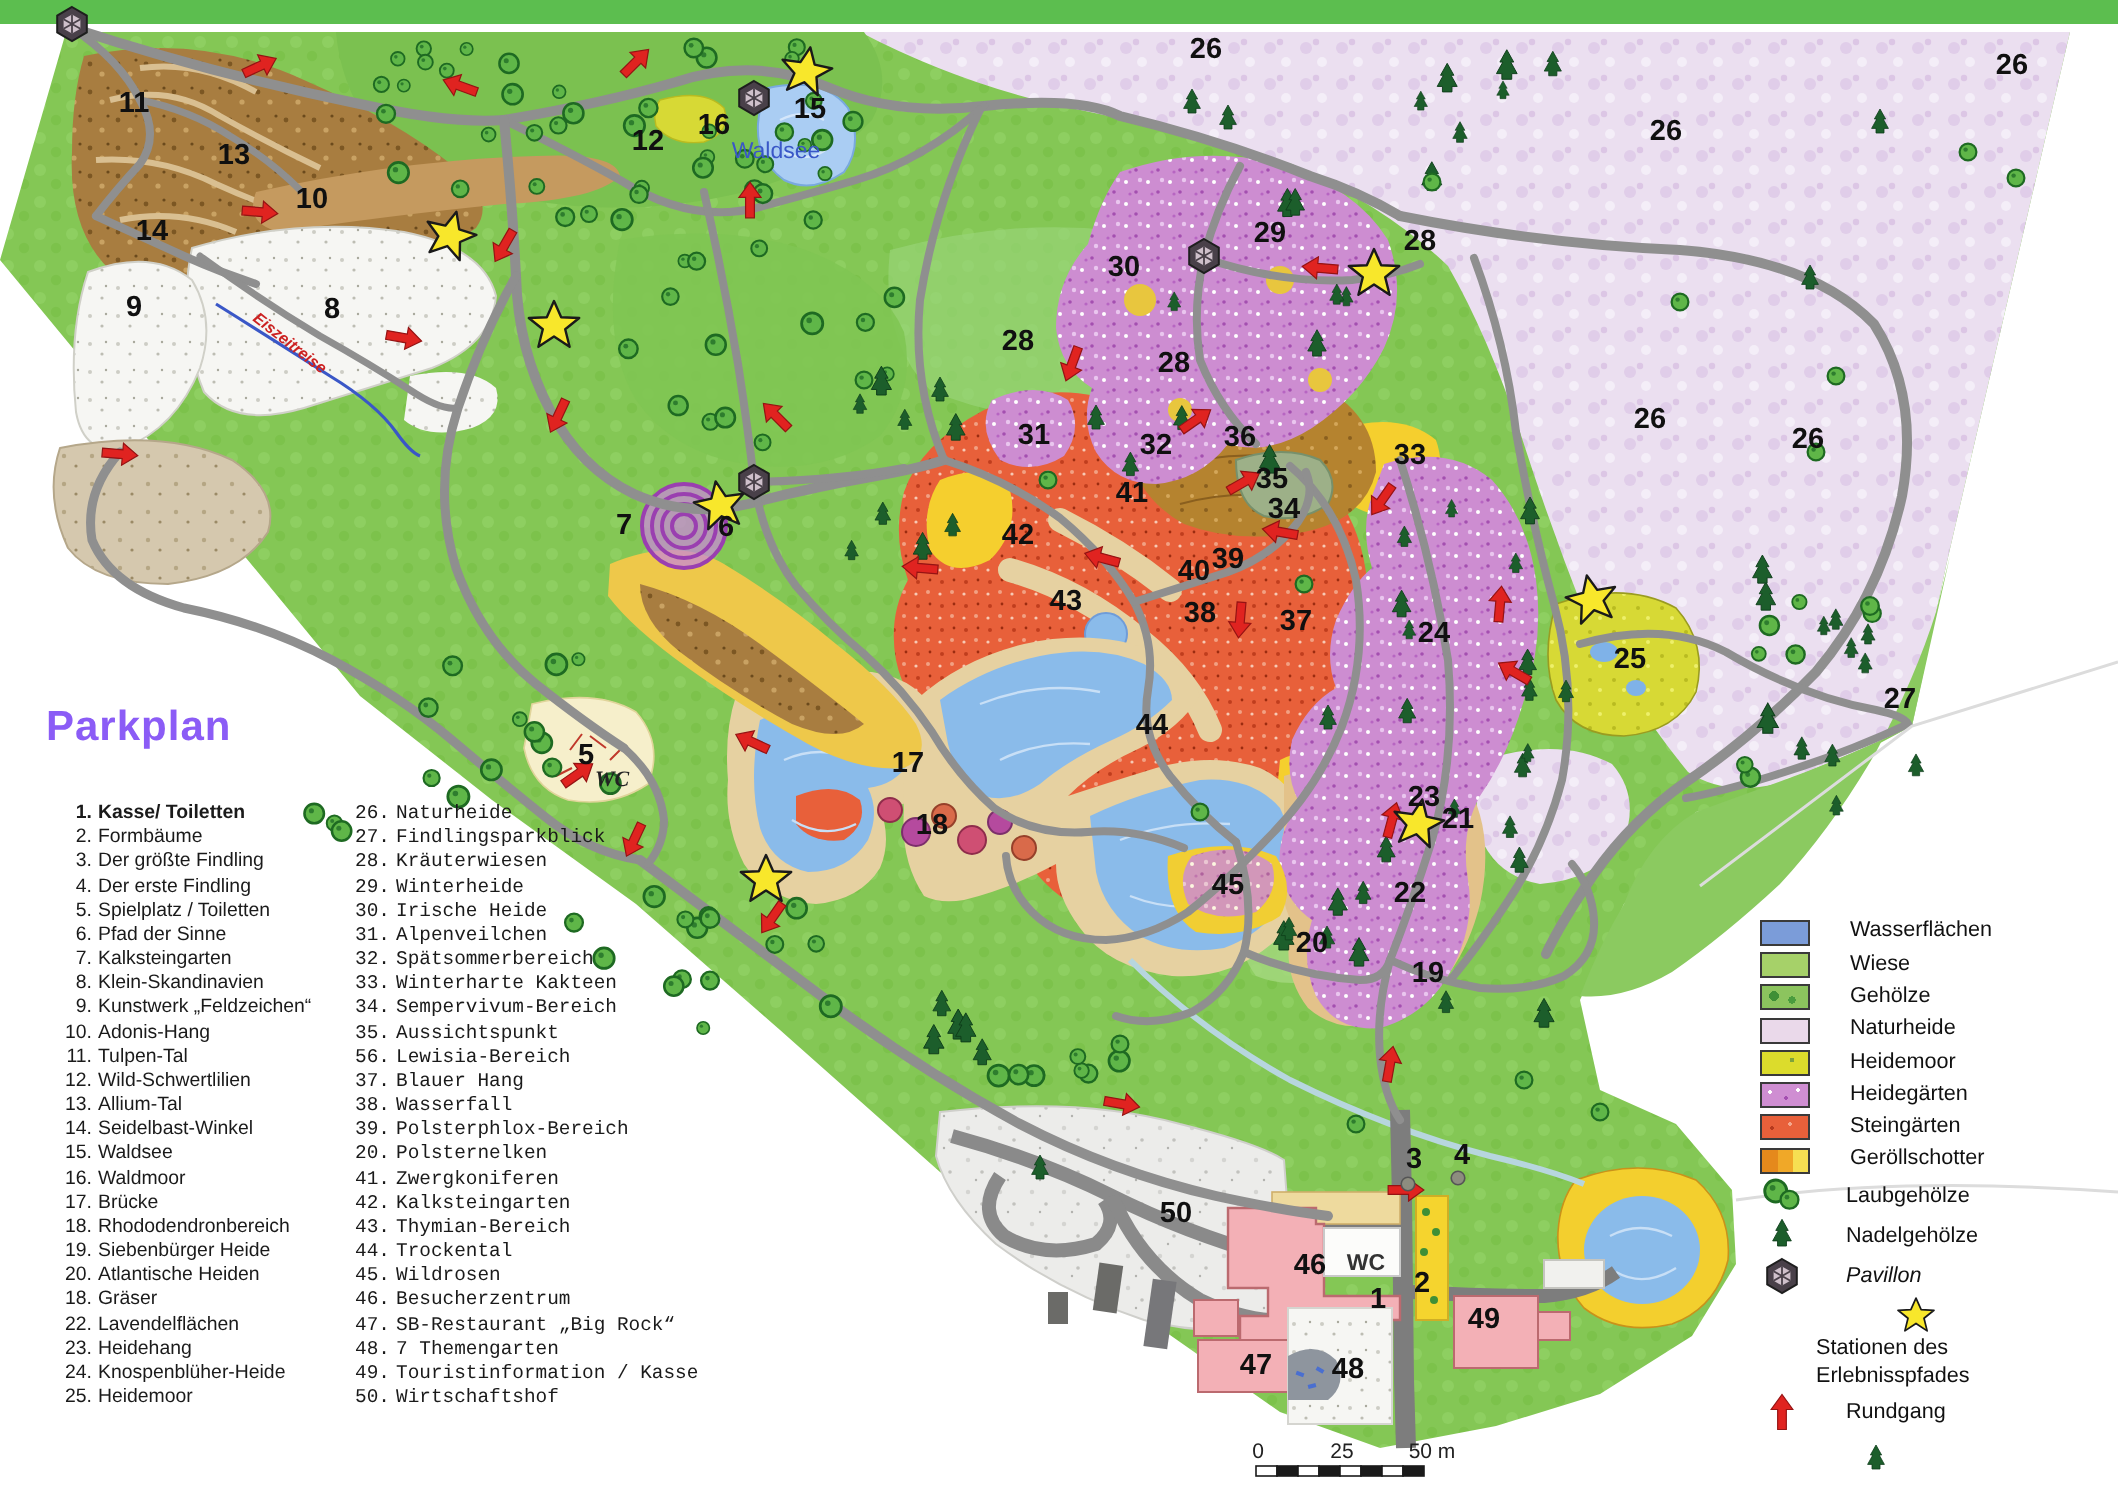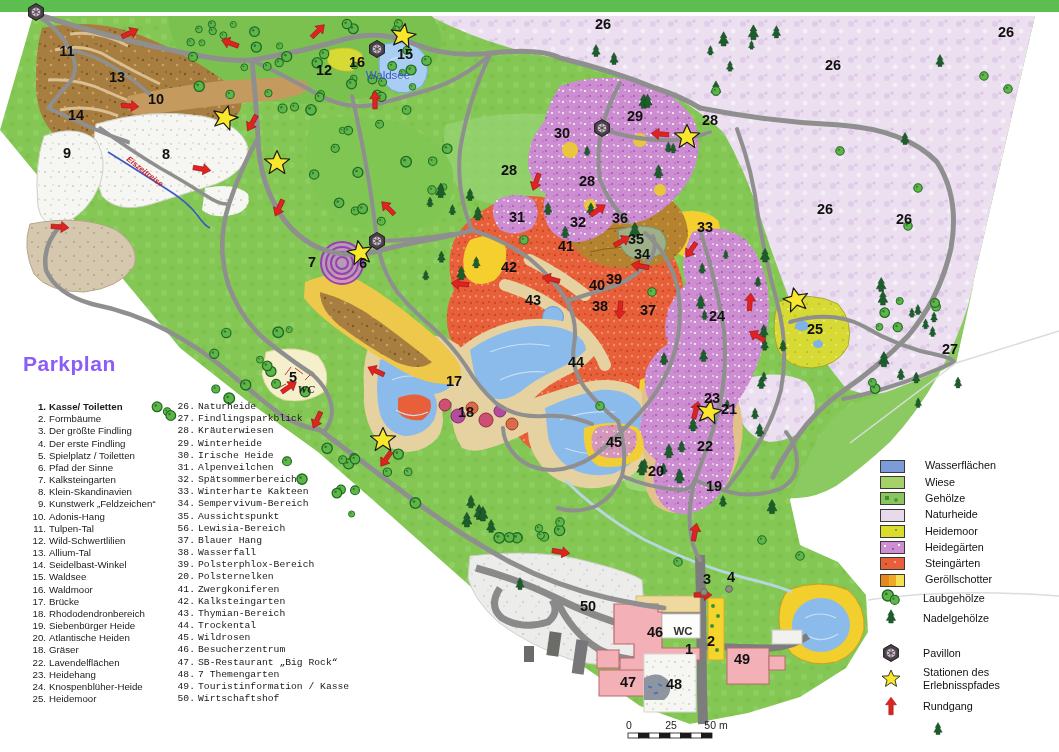--- a/index.html
+++ b/index.html
@@ -17,22 +17,22 @@
   .sw-water{background:#7b9cd9;}
   .sw-wiese{background:#a6d169;}
   .sw-gehoelze{background:radial-gradient(circle 4px at 6px 5px,#3f8f36 60%,transparent 61%),radial-gradient(circle 3px at 15px 7px,#4a9c3e 60%,transparent 61%),#8cc45e;}
   .sw-naturheide{background:#ead9ea;}
   .sw-heidemoor{background:radial-gradient(circle 2px at 15px 4px,#7da33c 60%,transparent 61%),#dcdc2c;}
   .sw-heidegaerten{background:radial-gradient(circle 1.5px at 4px 4px,#ffffff 60%,transparent 61%),radial-gradient(circle 1.5px at 12px 7px,#a44fb0 60%,transparent 61%),radial-gradient(circle 1.5px at 18px 3px,#ffffff 60%,transparent 61%),#cf8ed2;}
   .sw-steingaerten{background:radial-gradient(circle 1.5px at 5px 6px,#b53a1e 60%,transparent 61%),radial-gradient(circle 1.5px at 14px 4px,#f4a78c 60%,transparent 61%),#e8603a;}
   .sw-geroellschotter{background:linear-gradient(90deg,#e5891c 0 34%,#f0a828 34% 67%,#f6df52 67%);}
   .cl-icon{width:22px;height:20px;margin-right:21px;flex:none;}
   .cl-lab{line-height:1.25;}
-  .cl-pavillon{margin-top:15px;min-height:20px;}
-  .cl-station{min-height:32px;}
+  .cl-pavillon{min-height:20px;font-style:italic;}
+  .cl-station{min-height:32px;flex-direction:column;}
   .cl-station .cl-lab{width:120px;white-space:normal;}
   .cl-rundgang{min-height:22px;}
   
   .num{font:700 14.5px "Liberation Sans",sans-serif;fill:#101010;text-anchor:middle;}
   .lake-label{font:400 11.5px "Liberation Sans",sans-serif;fill:#3a57c7;text-anchor:middle;}
   .wc{font:italic 700 11px "Liberation Serif",serif;fill:#222;text-anchor:middle;}
   .wc2{font:700 11.5px "Liberation Sans",sans-serif;fill:#333;text-anchor:middle;}
   .stream-label{font:italic 700 8px "Liberation Sans",sans-serif;fill:#cc2222;}
   .sb-num{font:400 10.5px "Liberation Sans",sans-serif;fill:#222;text-anchor:middle;}
   .sb-w{fill:#ffffff;stroke:#1a1a1a;stroke-width:.8;}

